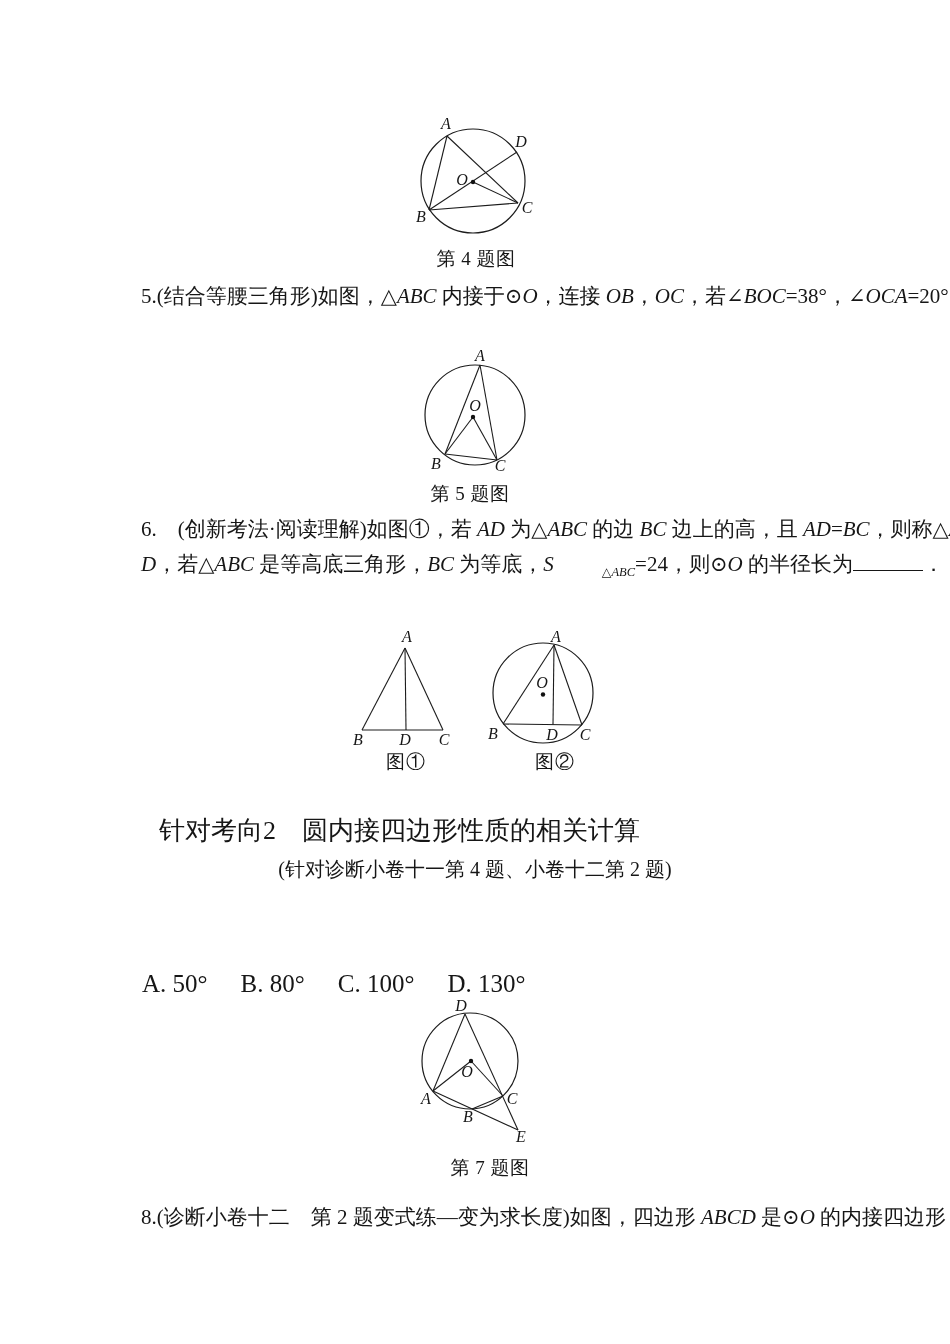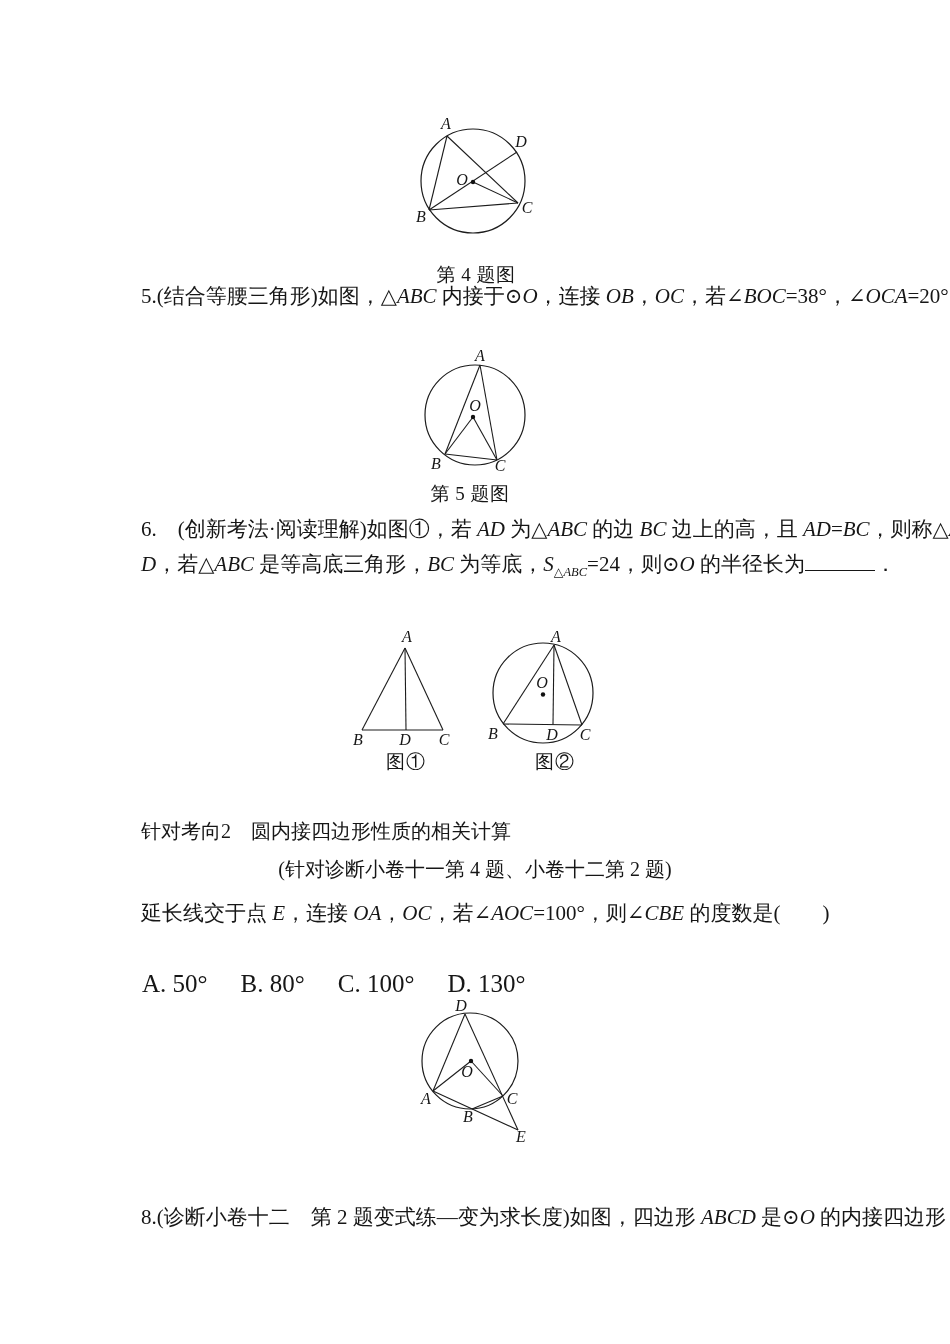--- a/index.html
+++ b/index.html
@@ -1,24 +1,24 @@
 <!DOCTYPE html>
 <html><head>
 <meta charset="utf-8">
 <style>
   html,body{margin:0;padding:0;background:#ffffff;}
   .page{position:relative;width:950px;height:1344px;background:#ffffff;
         font-family:"Liberation Serif","DejaVu Serif",serif;color:#161616;overflow:hidden;}
   .para{position:absolute;left:141px;width:715px;font-size:21px;}
   .para .line{white-space:nowrap;}
   i.mvar{font-style:italic;font-family:"Liberation Serif","DejaVu Serif",serif;}
-  sub.mvar{font-size:12.5px;font-style:italic;}
+  sub.mvar{font-size:12.5px;font-style:italic;margin-left:48px;}
   .blank{display:inline-block;height:2px;border-bottom:1.4px solid #161616;vertical-align:baseline;}
   .caption{position:absolute;text-align:center;font-size:19px;letter-spacing:0.5px;}
-  .sec-title{position:absolute;left:141px;top:820px;font-size:20px;line-height:22px;white-space:nowrap;}
+  .sec-title{position:absolute;left:159px;top:820px;font-size:26px;line-height:22px;white-space:nowrap;}
   .sec-sub{position:absolute;left:0;top:858px;width:950px;text-align:center;font-size:20px;line-height:22px;}
   .options{position:absolute;left:142px;top:966px;display:flex;gap:33px;font-size:25px;line-height:35px;}
   svg.fig{position:absolute;overflow:visible;}
   .stroke{fill:none;stroke:#1c1c1c;stroke-width:1.2px;}
   .thin{fill:none;stroke:#1c1c1c;stroke-width:1.1px;}
   .dot{fill:#111;stroke:none;}
   svg text{font-family:"Liberation Serif","DejaVu Serif",serif;font-style:italic;
            font-size:16px;fill:#161616;text-anchor:middle;}
   svg text.cjk{font-style:normal;font-size:19px;letter-spacing:1px;}
 </style>
@@ -36,21 +36,21 @@
       <line class="thin" x1="33" y1="98" x2="122" y2="91"></line>
       <line class="thin" x1="77" y1="70" x2="122" y2="91"></line>
     </g>
     <circle class="dot" cx="77" cy="70" r="2.2"></circle>
     <text x="50" y="17">A</text>
     <text x="125" y="35">D</text>
     <text x="25" y="110">B</text>
     <text x="131" y="101">C</text>
     <text x="66" y="73">O</text>
   </svg>
-  <div class="caption" style="left:396px;top:246px;width:160px;margin-top:16px;">第 4 题图</div>
+  <div class="caption" style="left:396px;top:246px;width:160px;">第 4 题图</div>
 
   <div class="para" style="top:279px;line-height:34px;">
     <div class="line"><span>5.(结合等腰三角形)如图，△</span><i class="mvar">ABC</i><span> 内接于⊙</span><i class="mvar">O</i><span>，连接 </span><i class="mvar">OB</i><span>，</span><i class="mvar">OC</i><span>，若∠</span><i class="mvar">BOC</i><span>=38°，∠</span><i class="mvar">OCA</i><span>=20°，</span></div>
   </div>
 
   <svg class="fig" style="left:400px;top:348px;" width="160" height="130" viewBox="0 0 160 130">
     <circle class="stroke" cx="75" cy="67" r="50"></circle>
     <g>
       <line class="thin" x1="80" y1="17" x2="45" y2="106"></line>
       <line class="thin" x1="80" y1="17" x2="97" y2="112"></line>
@@ -97,21 +97,20 @@
     <text x="148" y="111">B</text>
     <text x="207" y="112">D</text>
     <text x="240" y="112">C</text>
     <text class="cjk" x="210" y="140">图②</text>
   </svg>
 
   <div class="sec-title">针对考向2　圆内接四边形性质的相关计算</div>
   <div class="sec-sub">(针对诊断小卷十一第 4 题、小卷十二第 2 题)</div>
 
   <div class="para" style="top:896px;line-height:35px;">
-    <div class="line"><span>延长线交于点 </span><i class="mvar">E</i><span>，连接 </span><i class="mvar">OA</i><span>，</span><i class="mvar">OC</i><span>，若∠</span><i class="mvar">AOC</i><span>=100°，则∠</span><i class="mvar">CBE</i><span> 的度数是(　　)</span></div>
   </div>
   <div class="options">
       <span>A. 50°</span>
       <span>B. 80°</span>
       <span>C. 100°</span>
       <span>D. 130°</span>
     </div>
 
   <svg class="fig" style="left:390px;top:1004px;" width="200" height="148" viewBox="0 0 200 148">
     <circle class="stroke" cx="80" cy="57" r="48"></circle>
@@ -124,18 +123,19 @@
       <line class="thin" x1="81" y1="57" x2="113" y2="92"></line>
     </g>
     <circle class="dot" cx="81" cy="57" r="2.2"></circle>
     <text x="71" y="7">D</text>
     <text x="77" y="73">O</text>
     <text x="36" y="100">A</text>
     <text x="78" y="118">B</text>
     <text x="122" y="100">C</text>
     <text x="131" y="138">E</text>
   </svg>
+  <div class="caption" style="left:390px;top:1155px;width:200px;">第 7 题图</div>
 
   <div class="para" style="top:1200px;line-height:35px;">
     <div class="line"><span>8.(诊断小卷十二　第 2 题变式练—变为求长度)如图，四边形 </span><i class="mvar">ABCD</i><span> 是⊙</span><i class="mvar">O</i><span> 的内接四边形，</span></div>
   </div>
 
 </div>
 
 </body></html>

